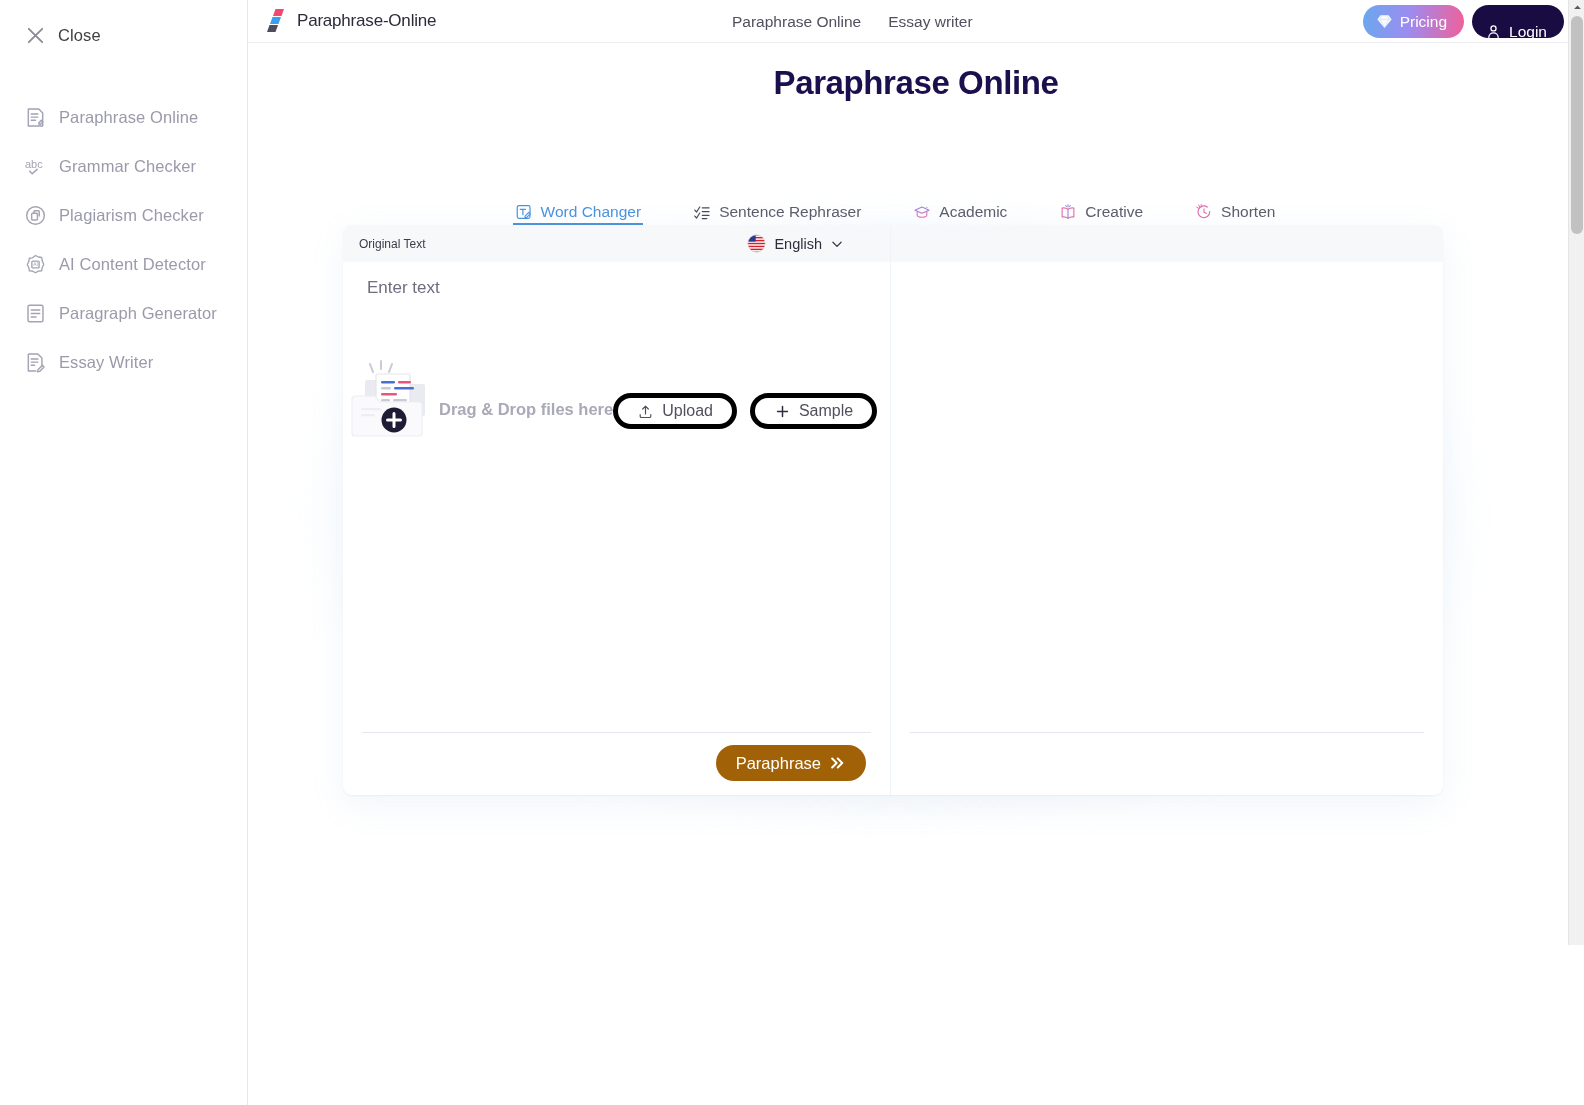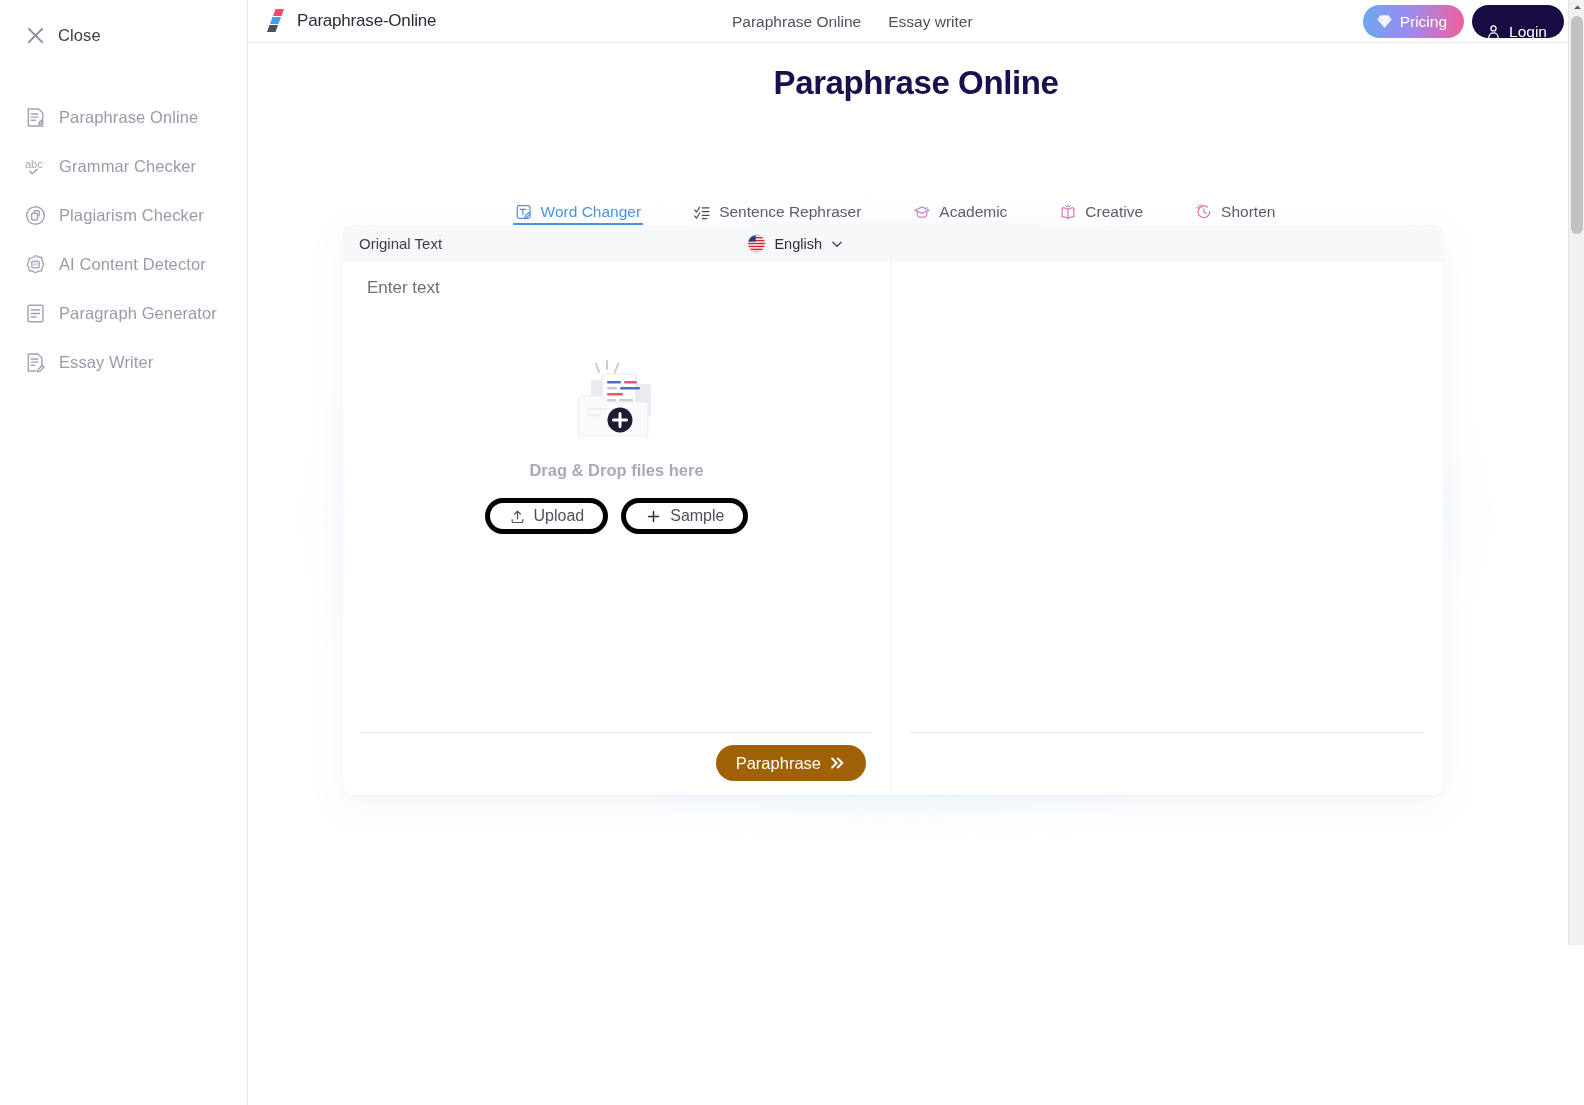--- a/index.html
+++ b/index.html
@@ -94,36 +94,36 @@
   }
   .panel { position: relative; height: 100%; }
   .panel-left { width: 548px; border-right: 1px solid #edf4fa; }
   .panel-right { width: 552px; }
 
   .panel-head {
     height: 37px; background: #f7f8fa;
     display: flex; align-items: center; padding: 0 16px;
   }
   .panel-head.right { background: #f7f8fa; }
-  .panel-head .ptitle { font-size: 15px; color: #3c3c4a; }
+  .panel-head .ptitle { font-size: 12px; color: #3c3c4a; }
   .lang {
     display: flex; align-items: center; gap: 8px; margin-left: auto; margin-right: 30px; cursor: pointer;
   }
   .flag { width: 19px; height: 19px; border-radius: 50%; display: block; }
   .lang .lname { font-size: 14.5px; color: #2d2d3c; }
 
   .panel-body { position: relative; height: 533px; }
   .placeholder {
     position: absolute; left: 24px; top: 16px;
     font-size: 17px; color: #6e6e7e;
   }
 
   .dropzone {
     position: absolute; left: 0; right: 0; top: 96px;
-    display: flex; flex-direction: column; align-items: center;
+    display: flex; flex-direction: row; align-items: center;
   }
   .dz-art { width: 96px; height: 88px; display: block; }
   .dz-text { margin-top: 15px; font-size: 16.5px; font-weight: bold; color: #a9a9b8; }
   .dz-btns { margin-top: 18px; display: flex; gap: 13px; }
   .pillbtn {
     display: flex; align-items: center; gap: 8px;
     height: 36px; padding: 0 19px; border-radius: 18px;
     border: 5px solid #000000; background: #fff; cursor: pointer;
     font-size: 16px; color: #50505f; font-family: inherit;
   }

